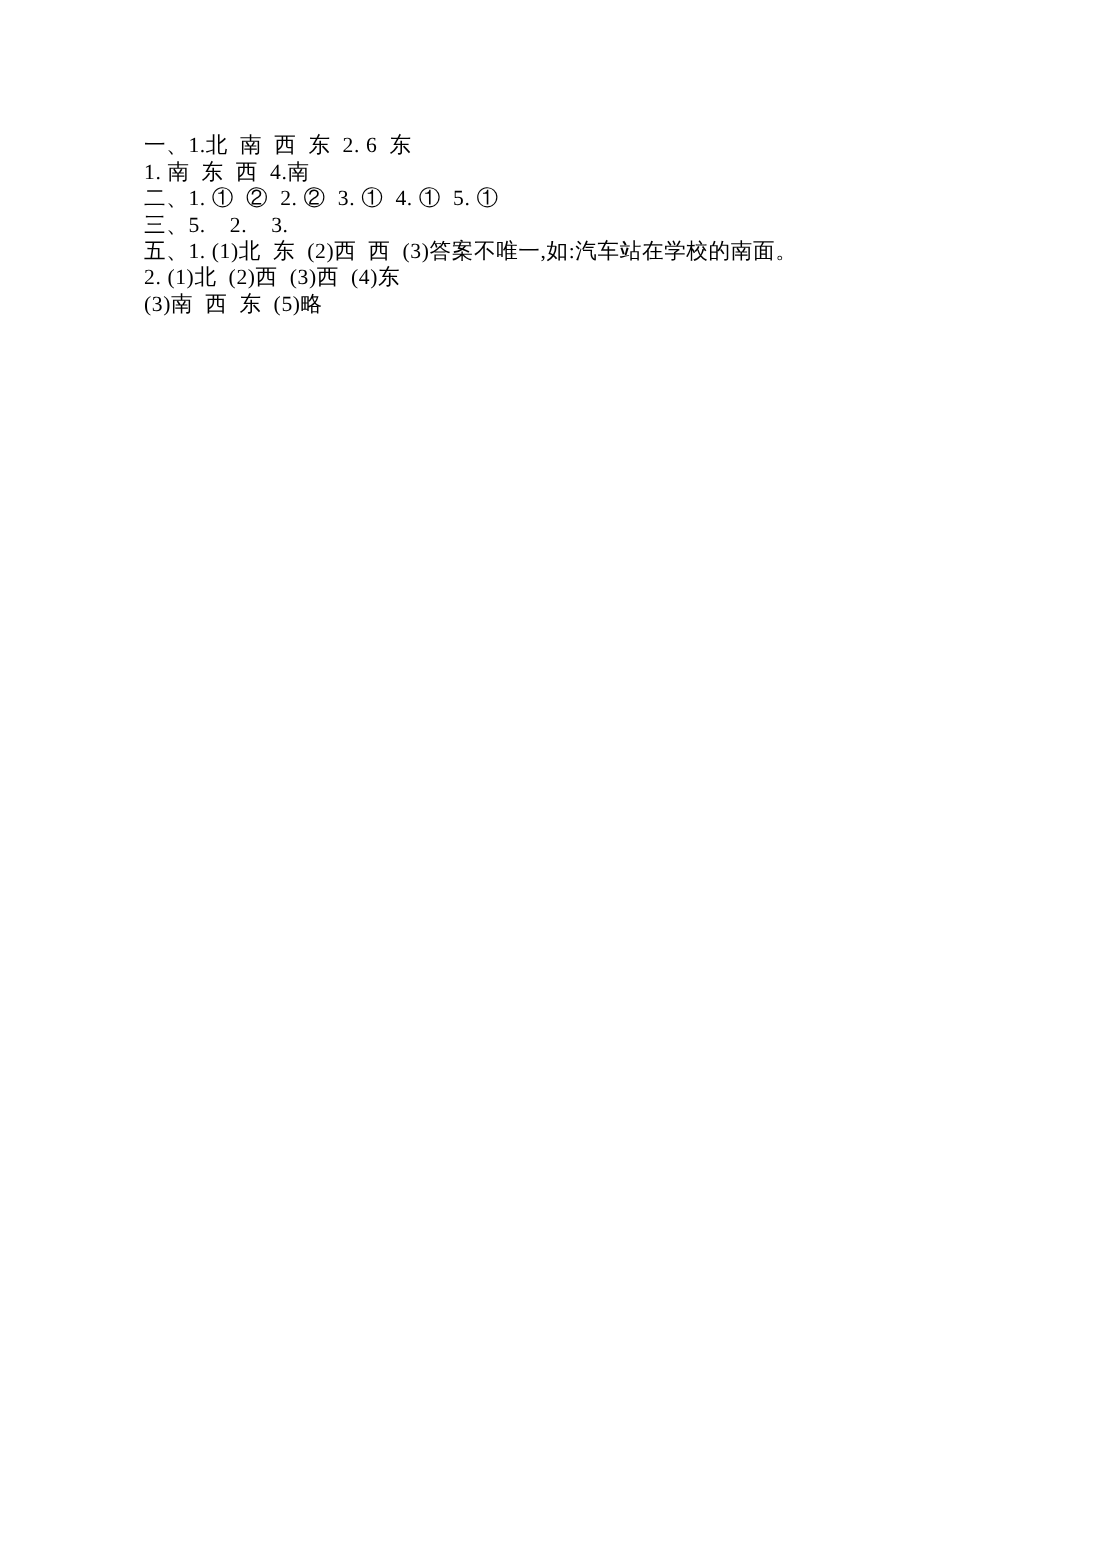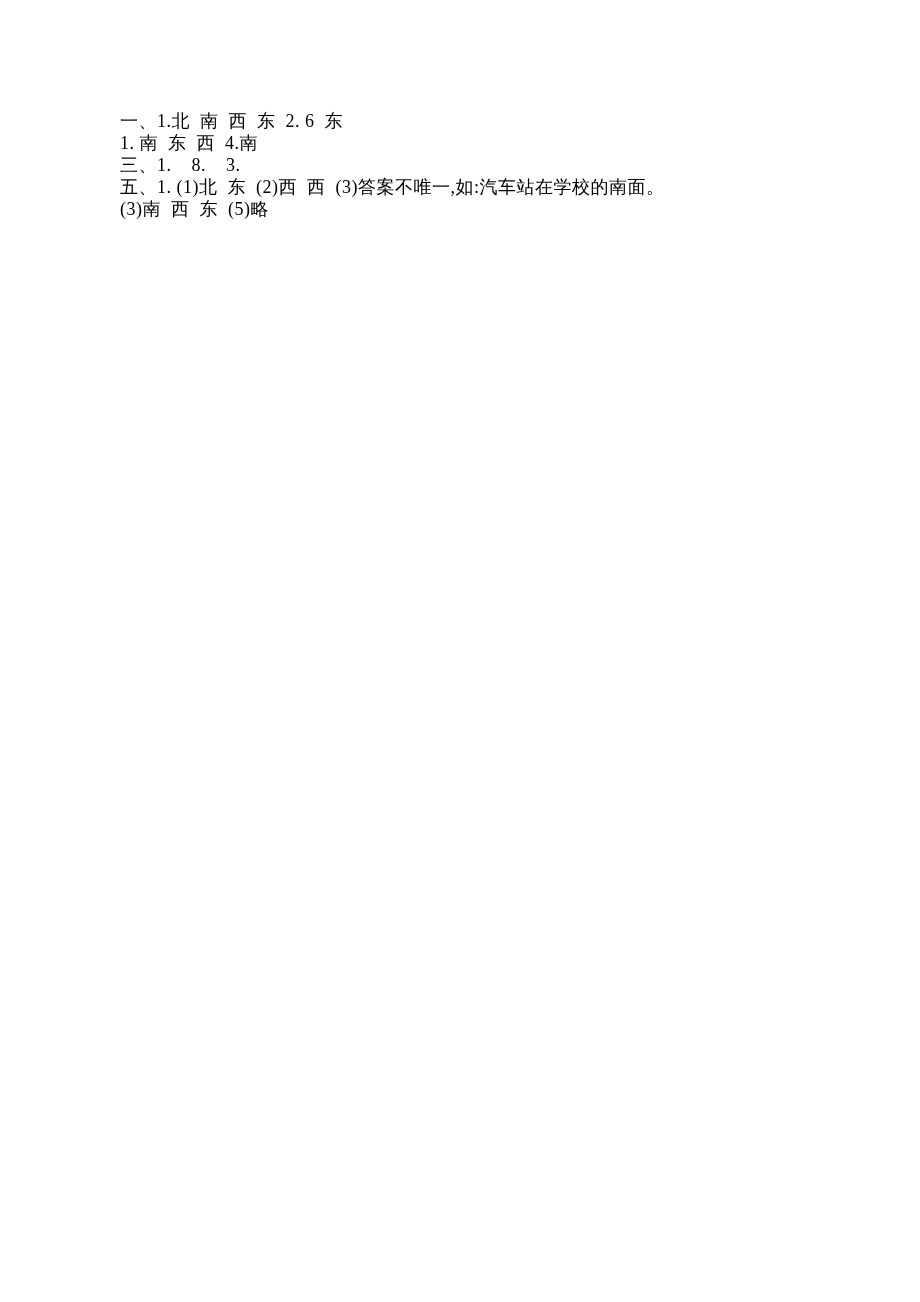--- a/index.html
+++ b/index.html
@@ -30,16 +30,18 @@
       padding: 0;
       height: 22px;
     }
   </style>
 </head>
 <body>
 
 <div class="page">
   <p class="line">一、1.北  南  西  东  2. 6  东</p>
   <p class="line">1. 南  东  西  4.南</p>
-  <p class="line">三、1.    8.    3.</p>
+  <p class="line">二、1. ①  ②  2. ②  3. ①  4. ①  5. ①</p>
+  <p class="line">三、5.    2.    3.</p>
   <p class="line">五、1. (1)北  东  (2)西  西  (3)答案不唯一,如:汽车站在学校的南面。</p>
+  <p class="line">2. (1)北  (2)西  (3)西  (4)东</p>
   <p class="line">(3)南  西  东  (5)略</p>
 </div>
 
 </body></html>

